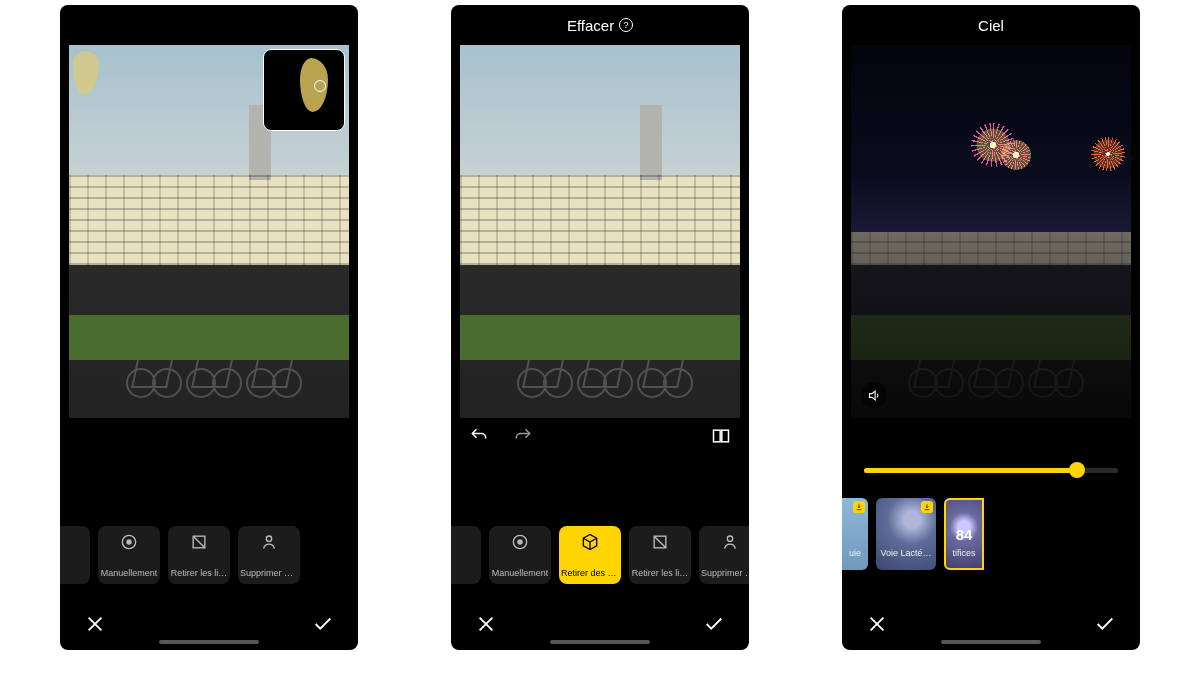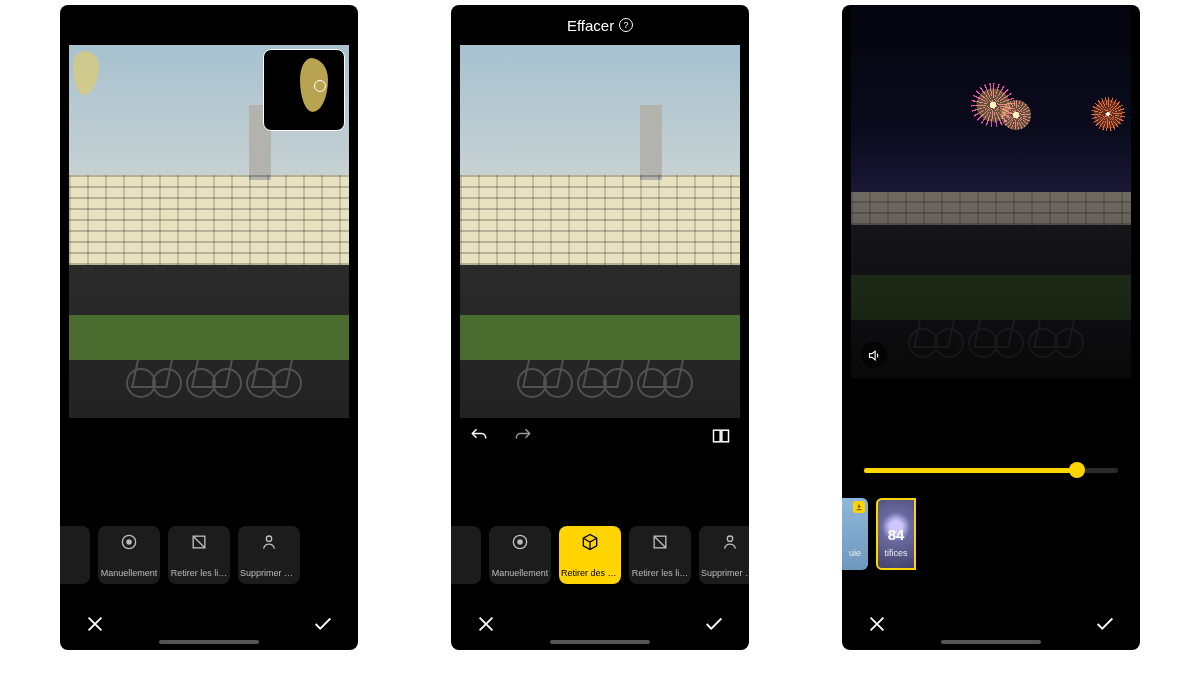--- a/index.html
+++ b/index.html
@@ -274,20 +274,23 @@
       <div class="bb-btn">
           <svg viewBox="0 0 24 24">
             <path d="M4 12l5 5L20 6"></path>
           </svg>
         </div>
     </div>
     <div class="home-ind"></div>
   </div>
 
   <div class="phone">
+    <div class="header">
+      <span>Ciel</span>
+    </div>
     <div class="canvas">
       <div class="photo"></div>
       <div class="bike b1">
           <div class="frame"></div>
         </div>
       <div class="bike b2">
           <div class="frame"></div>
         </div>
       <div class="bike b3">
           <div class="frame"></div>
@@ -313,20 +316,28 @@
 
     <div class="thumbs">
       <div class="thumb edge-l" style="background:linear-gradient(#8fb7d9,#6f98bd)">
         <span class="dl">
             <svg viewBox="0 0 24 24">
               <path d="M12 4v10m0 0l-4-4m4 4l4-4M5 20h14"></path>
             </svg>
           </span>
         <span>uie</span>
       </div>
+      <div class="thumb" style="background:radial-gradient(circle at 60% 30%,#aeb6da 0 8px,#5d6d97 40%,#3a466f)">
+        <span class="dl">
+            <svg viewBox="0 0 24 24">
+              <path d="M12 4v10m0 0l-4-4m4 4l4-4M5 20h14"></path>
+            </svg>
+          </span>
+        <span>Voie Lacté…</span>
+      </div>
       <div class="thumb selected edge-r" style="background:radial-gradient(circle at 50% 40%,#cfc6ff 0 6px,#6a6aa0 30%,#3f3d66)">
         <span class="big">84</span>
         <span>tifices</span>
       </div>
     </div>
 
     <div class="bottombar">
       <div class="bb-btn">
           <svg viewBox="0 0 24 24">
             <path d="M5 5l14 14M19 5L5 19"></path>

